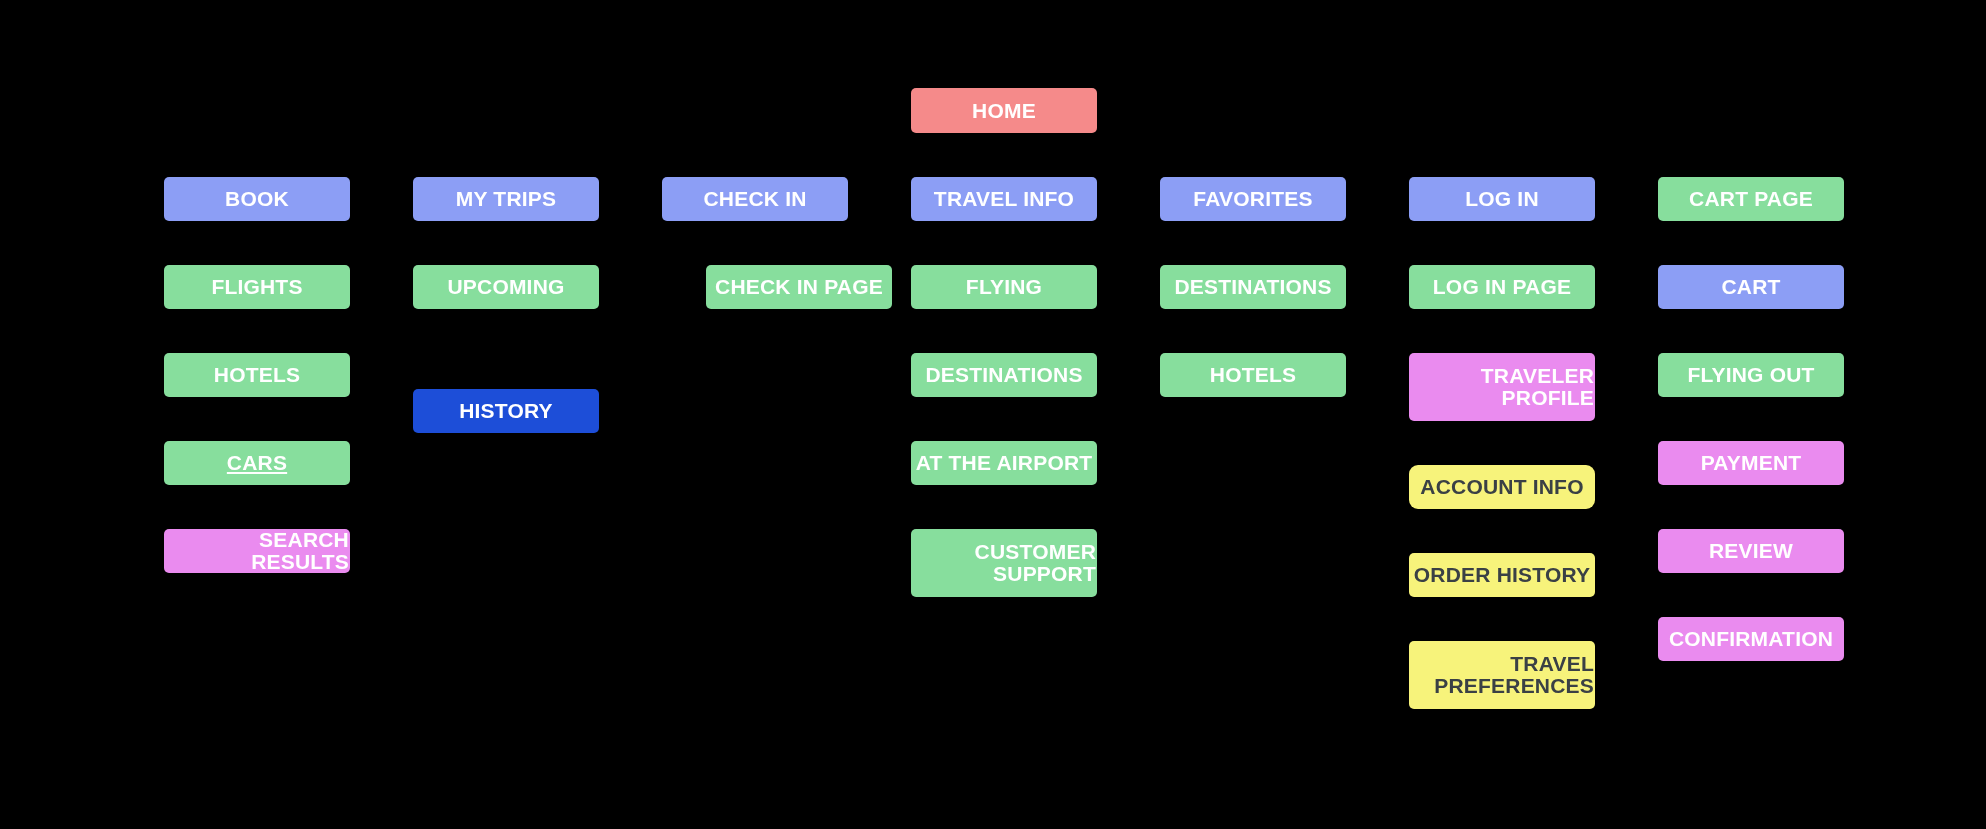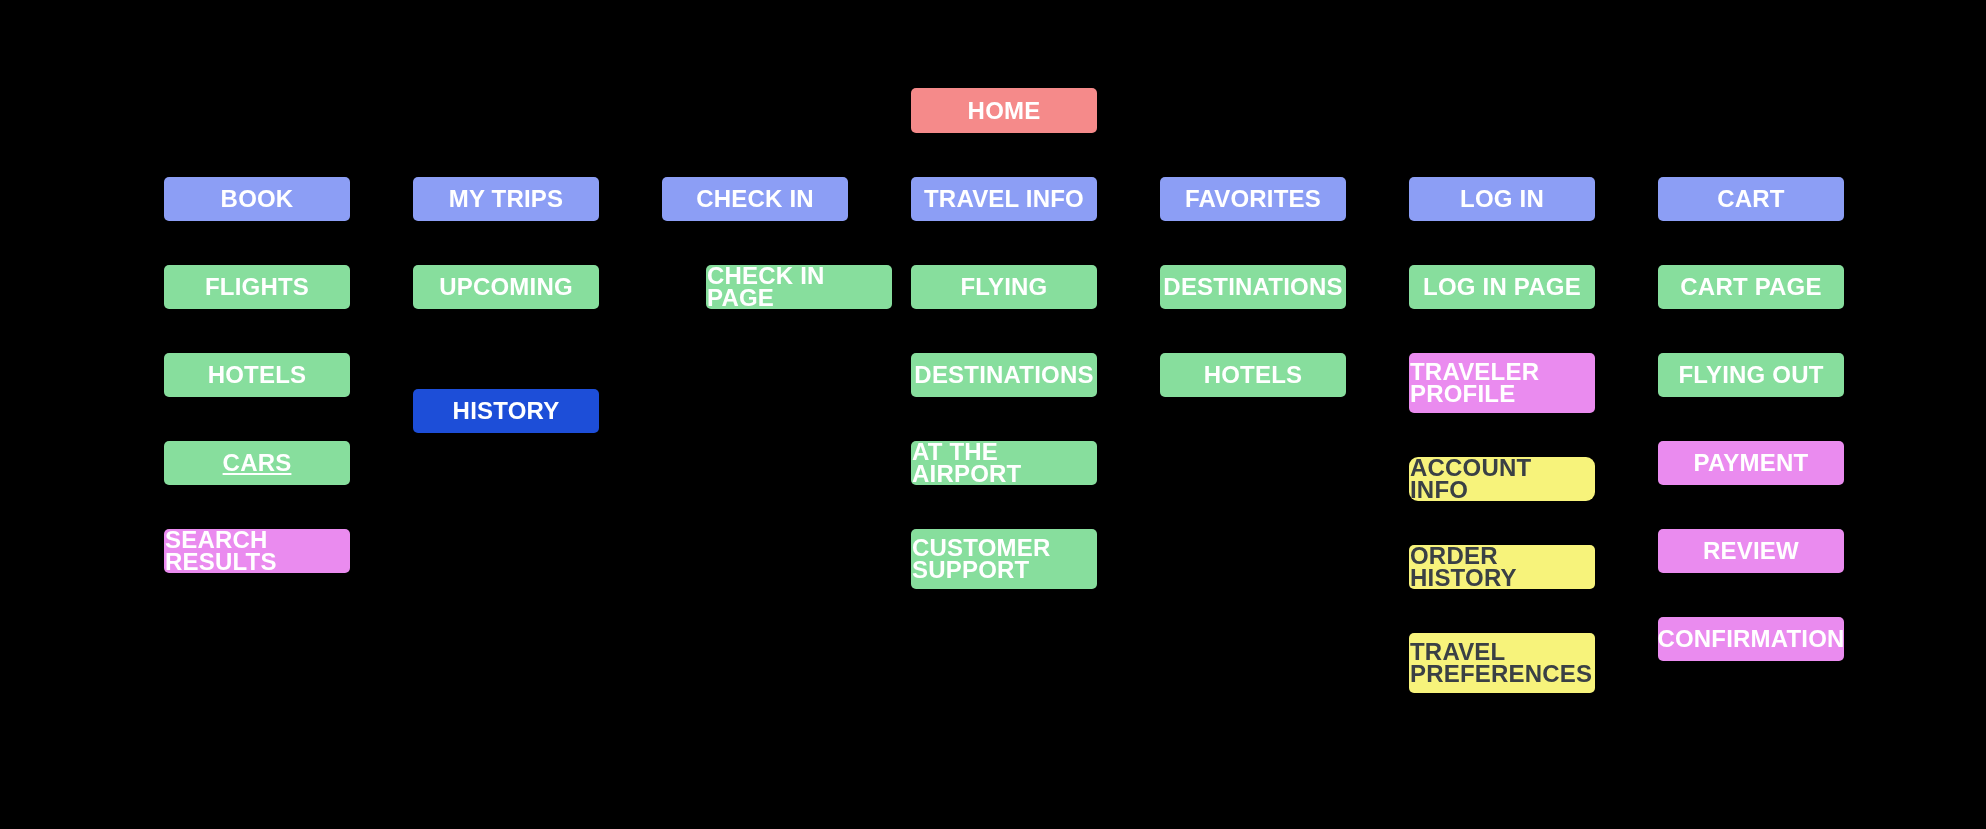--- a/index.html
+++ b/index.html
@@ -16,31 +16,31 @@
     font-family: "Liberation Sans", sans-serif;
   }
   .node {
     box-sizing: border-box;
     width: 186px;
     height: 44px;
     border-radius: 5px;
     display: flex;
     align-items: center;
     justify-content: center;
-    text-align: left;
-    font-size: 24px;
+    text-align: right;
+    font-size: 21px;
     font-weight: 700;
     letter-spacing: 0.2px;
     line-height: 22px;
     padding: 8px 1px;
     cursor: pointer;
     user-select: none;
   }
   .node.tall {
-    height: 60px;
+    height: 68px;
   }
   #home-node {
     position: absolute;
     left: 911px;
     top: 88px;
     height: 45px;
   }
   .column {
     position: absolute;
     top: 177px;
@@ -86,21 +86,21 @@
       </div>
       <div class="column" style="left: 1409px;">
         <div class="node" style="background: rgb(140, 158, 245); color: rgb(255, 255, 255);">LOG IN</div>
         <div class="node" style="background: rgb(135, 222, 157); color: rgb(255, 255, 255);">LOG IN PAGE</div>
         <div class="node tall" style="background: rgb(234, 139, 239); color: rgb(255, 255, 255);">TRAVELER PROFILE</div>
         <div class="node" style="background: rgb(247, 243, 123); color: rgb(58, 64, 69); border-radius: 9px;">ACCOUNT INFO</div>
         <div class="node" style="background: rgb(247, 243, 123); color: rgb(58, 64, 69);">ORDER HISTORY</div>
         <div class="node tall" style="background: rgb(247, 243, 123); color: rgb(58, 64, 69);">TRAVEL PREFERENCES</div>
       </div>
       <div class="column" style="left: 1658px;">
+        <div class="node" style="background: rgb(135, 222, 157); color: rgb(255, 255, 255);">CART PAGE</div>
         <div class="node" style="background: rgb(140, 158, 245); color: rgb(255, 255, 255);">CART</div>
-        <div class="node" style="background: rgb(135, 222, 157); color: rgb(255, 255, 255);">CART PAGE</div>
         <div class="node" style="background: rgb(135, 222, 157); color: rgb(255, 255, 255);">FLYING OUT</div>
         <div class="node" style="background: rgb(234, 139, 239); color: rgb(255, 255, 255);">PAYMENT</div>
         <div class="node" style="background: rgb(234, 139, 239); color: rgb(255, 255, 255);">REVIEW</div>
         <div class="node" style="background: rgb(234, 139, 239); color: rgb(255, 255, 255);">CONFIRMATION</div>
       </div>
     </div>
 </div>
 
 </body></html>

